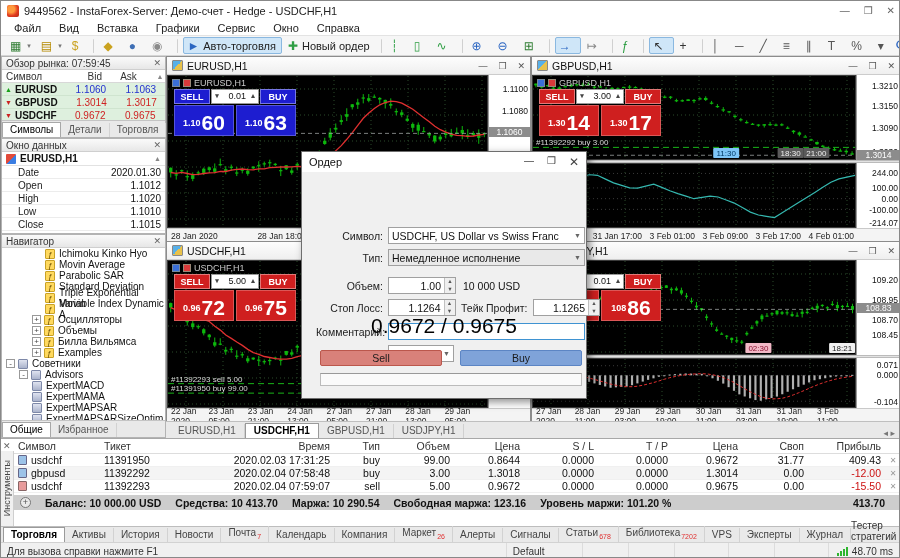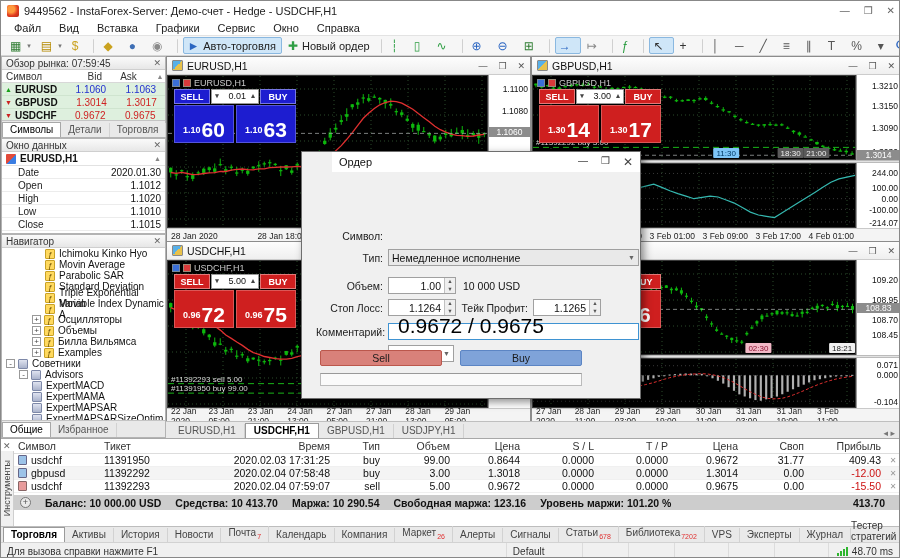--- a/index.html
+++ b/index.html
@@ -95,38 +95,38 @@
   .sub-label { position:absolute; left:4px; top:1px; color:#ddd; font-size:8px; z-index:3; }
 
   
   .ocw { position:absolute; left:6px; top:13px; width:122px; z-index:4; font-weight:bold; }
   .ocw-row { display:flex; height:15px; gap:1px; }
   .ocw-btn { flex:0 0 36px; color:#fff; font-size:9px; display:flex; align-items:center; justify-content:center;
              background:var(--acc); border:1px solid rgba(255,255,255,.4); }
   .ocw-step { flex:1; display:flex; background:#fff; border:1px solid #999; }
   .st-arr { width:10px; text-align:center; color:#444; font-size:7px; line-height:12px; }
   .st-val { flex:1; text-align:right; padding-right:2px; line-height:12px; font-size:9px; font-weight:normal; }
-  .ocw-prices { display:flex; gap:2px; margin-top:1px; height:38px; }
+  .ocw-prices { display:flex; gap:2px; margin-top:1px; height:31px; }
   .ocw-price { flex:1; background:var(--acc); color:#fff; display:flex; align-items:flex-end;
                justify-content:center; padding-bottom:2px; border:1px solid rgba(255,255,255,.25); }
   .ocw-price .base { font-size:9px; margin-right:1px; line-height:2.1; }
   .ocw-price .pips { font-size:21px; line-height:1; }
   .acc-blue { --acc:#1d1dd0; } .acc-red { --acc:#cf1f1f; }
 
   
   .chart-tabs { position:absolute; left:165px; top:420px; width:735px; height:17px; background:#e9e9e9;
                 border-top:1px solid #bfbfbf; display:flex; align-items:flex-end; font-size:10px; color:#555;
                 padding-left:4px; }
   .chart-tabs .ct { padding:1px 8px 2px; border-right:1px solid #d0d0d0; }
   .chart-tabs .ct.active { background:#fff; border:1px solid #9a9a9a; border-bottom:none; color:#000; font-weight:bold; }
   .ct-scroll { margin-left:auto; padding-right:6px; color:#777; font-size:9px; }
 
   
-  .dialog { position:absolute; left:300px; top:150px; width:340px; height:248px; background:#f0f0f0;
-            border:1px solid #6e6e6e; box-shadow:3px 3px 8px rgba(0,0,0,.45); z-index:50;padding-left:30px; }
+  .dialog { position:absolute; left:300px; top:150px; width:286px; height:248px; background:#f0f0f0;
+            border:1px solid #6e6e6e; box-shadow:3px 3px 8px rgba(0,0,0,.45); z-index:50; }
   .dlg-title { height:20px; background:#fff; display:flex; align-items:center; padding:0 7px; font-size:11px; }
   .dlg-ctrls { margin-left:auto; display:flex; gap:13px; color:#444; font-size:10px; }
   .dlg-row { position:absolute; left:14px; width:100%; display:flex; align-items:center; height:17px;margin-top:47px; }
   .dlg-lab { width:72px; text-align:right; padding-right:5px; font-size:10.5px; color:#222; flex:none; }
   .dlg-select { height:17px; background:#fff; border:1px solid #a0a0a0; display:flex; align-items:center;
                 padding:0 3px; font-size:10.5px; }
   .dlg-select .chev { margin-left:auto; font-size:7px; color:#666; }
   .dlg-select.gray { background:#e9e9e9; }
   .spin { height:17px; background:#fff; border:1px solid #a0a0a0; display:flex; font-size:10.5px; }
   .spin .sval { flex:1; text-align:right; padding:2px 3px 0 0; }
@@ -1560,20 +1560,24 @@
     <div class="dlg-title">
       <span>Ордер</span>
       <span class="dlg-ctrls">
           <span>—</span>
           <span>❒</span>
           <span style="font-size:12px">✕</span>
         </span>
     </div>
     <div class="dlg-row" style="top:28px">
       <span class="dlg-lab">Символ:</span>
+      <span class="dlg-select" style="flex:1;margin-right:15px">
+          <span>USDCHF, US Dollar vs Swiss Franc</span>
+          <span class="chev">▼</span>
+        </span>
     </div>
     <div class="dlg-row" style="top:50px">
       <span class="dlg-lab">Тип:</span>
       <span class="dlg-select gray" style="flex:1;margin-right:15px">
           <span>Немедленное исполнение</span>
           <span class="chev">▼</span>
         </span>
     </div>
     <div class="dlg-row" style="top:78px">
       <span class="dlg-lab">Объем:</span>

